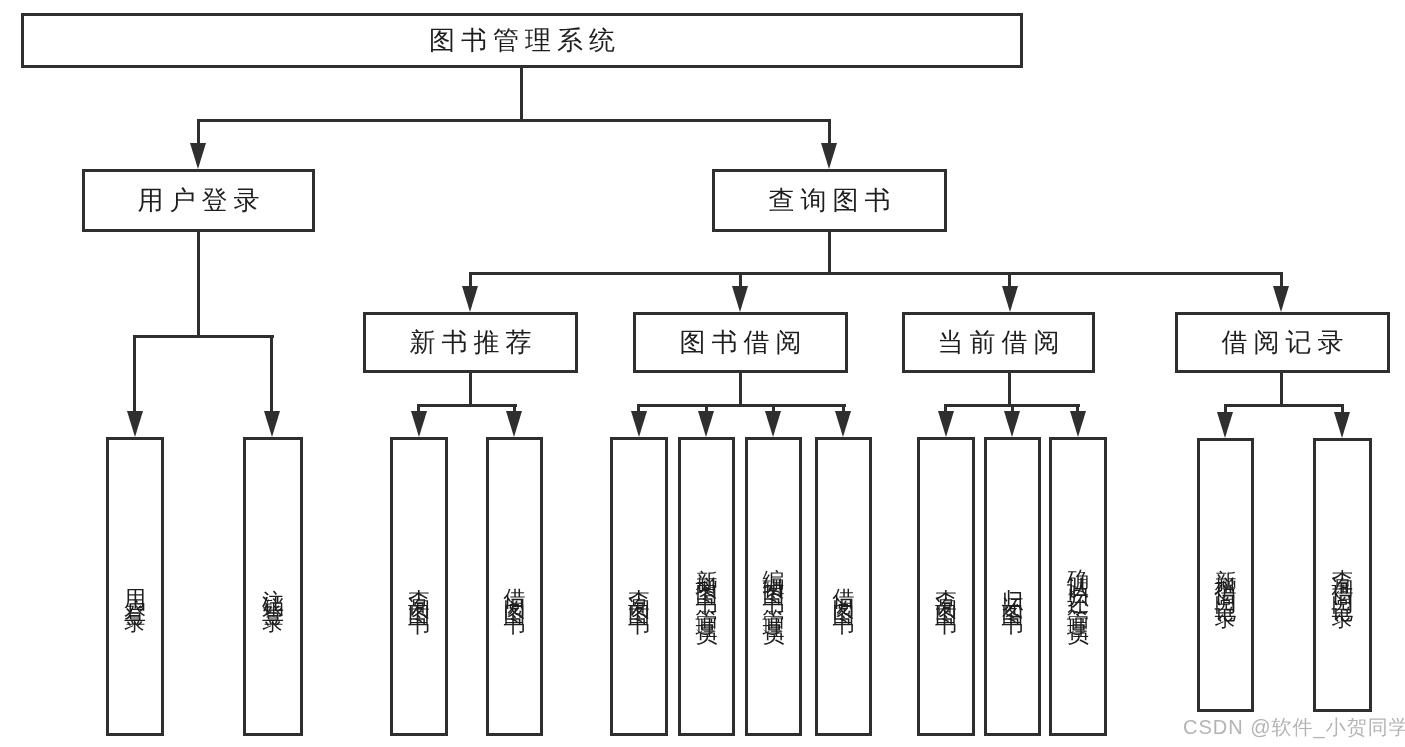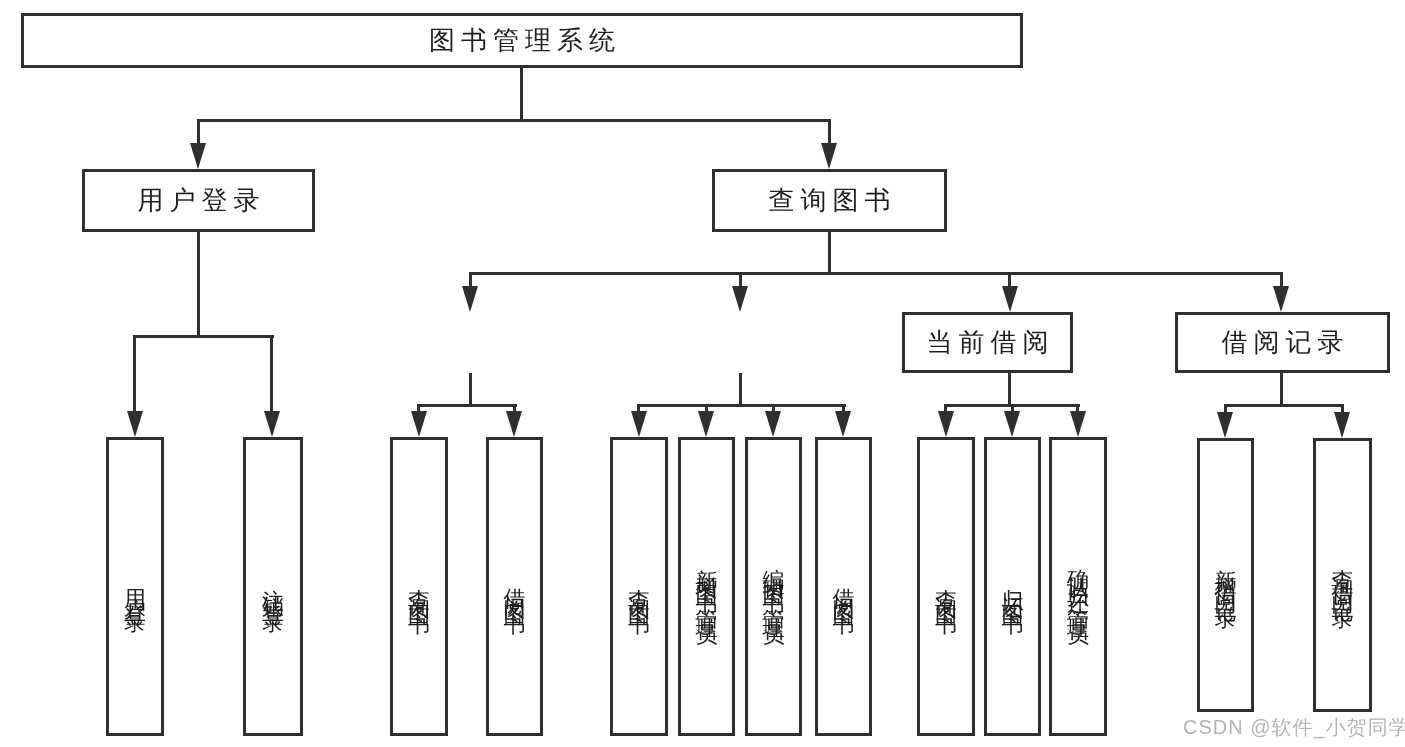--- a/index.html
+++ b/index.html
@@ -47,23 +47,29 @@
   </div>
 
   <div class="box" style="left:82px;top:169px;width:233px;height:63px">
     <span class="lbl">用户登录</span>
   </div>
 
   <div class="box" style="left:712px;top:169px;width:235px;height:63px">
     <span class="lbl">查询图书</span>
   </div>
 
+  <div class="box" style="left:363px;top:312px;width:215px;height:61px">
+    <span class="lbl">新书推荐</span>
+  </div>
 
+  <div class="box" style="left:633px;top:312px;width:215px;height:61px">
+    <span class="lbl">图书借阅</span>
+  </div>
 
-  <div class="box" style="left:902px;top:312px;width:171px;height:61px">
+  <div class="box" style="left:902px;top:312px;width:193px;height:61px">
     <span class="lbl">当前借阅</span>
   </div>
 
   <div class="box" style="left:1175px;top:312px;width:215px;height:61px">
     <span class="lbl">借阅记录</span>
   </div>
 
   <div class="vbox" style="left:106px;top:437px;width:58px;height:299px">
     <span class="vlbl">用户登录</span>
   </div>

